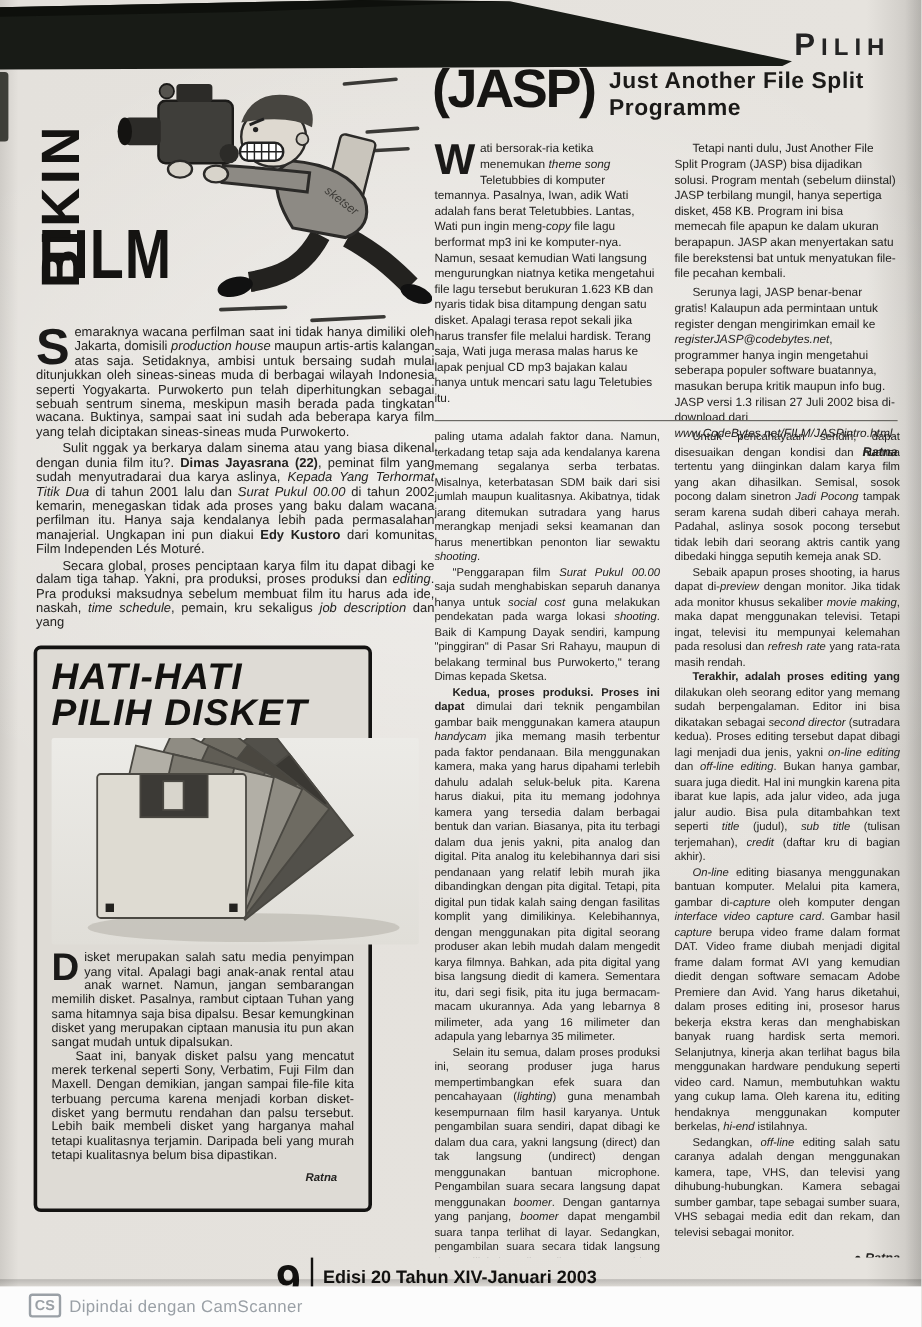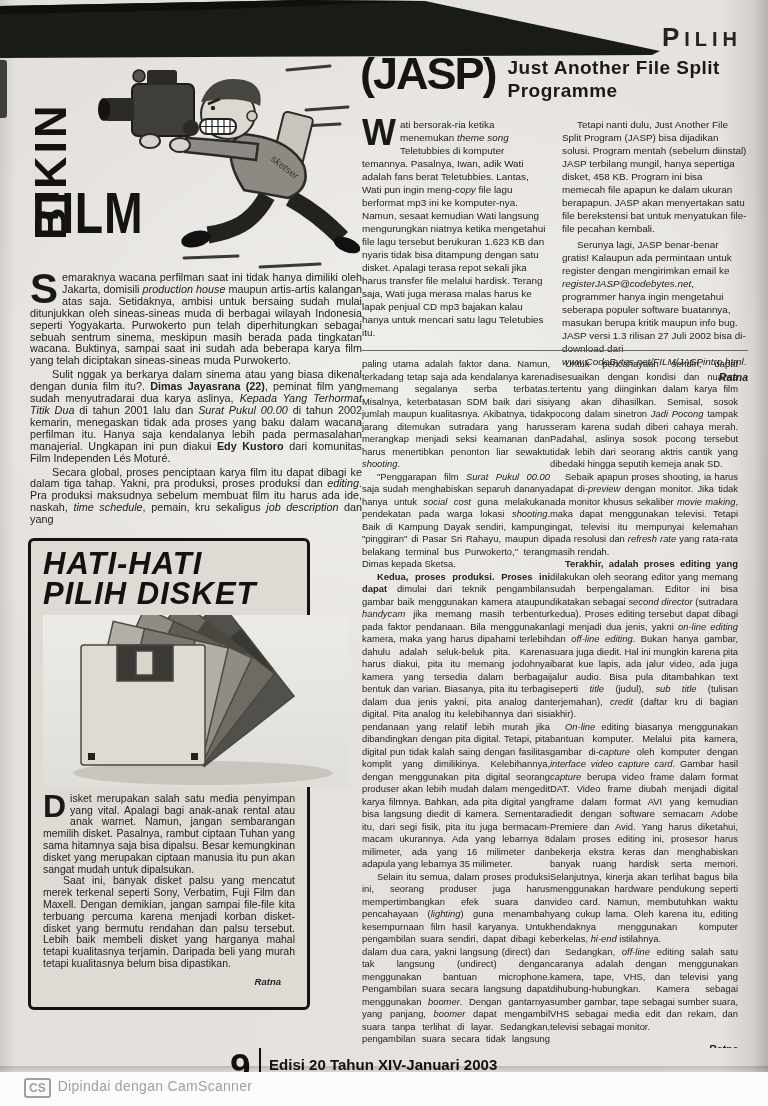--- a/index.html
+++ b/index.html
@@ -39,21 +39,21 @@
   .jasp-abbrev{font-size:45px;font-weight:800;letter-spacing:-2px;color:#161513;line-height:.95;}
   .jasp-rest{margin-left:12px;padding-top:4px;font-size:19px;font-weight:800;color:#1b1a18;line-height:1.2;letter-spacing:.5px;}
   .jasp-cols{position:absolute;left:362px;top:118px;width:386px;display:flex;gap:14px;}
   .jasp-col{width:186px;font-size:9.9px;line-height:13px;text-align:left;color:#232220;}
   .jasp-col p{margin:0 0 3px 0;}
   .jasp-col .dropcap{font-size:36px;}
   .jasp-byline{text-align:right;font-weight:700;font-style:italic;font-size:10.5px;margin-top:2px;}
   .divider{position:absolute;left:362px;top:350px;width:386px;height:1px;background:#6b6965;}
 
   
-  .film-cols{position:absolute;left:362px;top:358px;width:388px;height:690px;display:flex;gap:0;overflow:hidden;}
+  .film-cols{position:absolute;left:362px;top:358px;width:388px;height:690px;display:flex;gap:12px;overflow:hidden;}
   .film-col{width:188px;font-size:9.4px;line-height:12.5px;text-align:justify;color:#232220;}
   .film-col p{margin:0;}
   .film-byline{text-align:right;font-weight:700;font-style:italic;font-size:10.5px;margin-top:10px;}
 
   
   .disket-box{position:absolute;left:28px;top:538px;width:282px;height:472px;border:3px solid #141312;
     border-radius:6px;background:#dedbd5;box-sizing:border-box;padding:8px 12px 6px 12px;}
   .disket-title{font-size:31px;font-weight:800;font-style:italic;letter-spacing:1px;line-height:.98;color:#131210;}
   .floppy-wrap{margin:5px 0 6px 0;width:306px;height:172px;background:linear-gradient(180deg,#ecebe7,#e0ded8);border-radius:2px;}
   .disket-text{font-size:10.5px;line-height:11.8px;text-align:justify;color:#232220;}
@@ -66,21 +66,21 @@
   .footer{position:absolute;left:230px;top:1038px;display:flex;align-items:center;}
   .page-num{font-size:37px;font-weight:800;color:#131210;margin-right:8px;line-height:1;}
   .foot-rule{width:2.5px;height:40px;background:#131210;margin-right:8px;}
   .edition{font-size:15px;font-weight:700;color:#131210;line-height:1.2;margin-top:18px;}
   .tabloid-row{display:flex;align-items:center;margin-top:1px;}
   .tabloid-badge{background:#131210;color:#f2f1ee;font-size:14px;font-weight:800;padding:1px 5px;letter-spacing:1px;}
   .tabloid-name{font-size:21px;font-weight:800;color:#131210;margin-left:6px;padding:0 4px 0 2px;
     border-right:1.5px solid #131210;border-bottom:1px solid #131210;line-height:1;}
 
   
-  .watermark{position:absolute;left:8px;top:1078px;display:flex;align-items:flex-start;gap:7px;color:#9aa0a6;padding-left:16px;}
+  .watermark{position:absolute;left:8px;top:1078px;display:flex;align-items:center;gap:7px;color:#9aa0a6;padding-left:16px;}
   .cs-icon{border:2px solid #9aa0a6;border-radius:3px;font-size:12px;font-weight:700;padding:0 3px;line-height:16px;}
   .wm-text{font-size:14px;letter-spacing:.3px;}
 
   .edge-right{position:absolute;right:0;top:0;width:14px;height:1072px;
     background:linear-gradient(90deg,rgba(0,0,0,0),rgba(0,0,0,.10));}
 </style>
 </head>
 <body>
 
 <div class="sheet">

